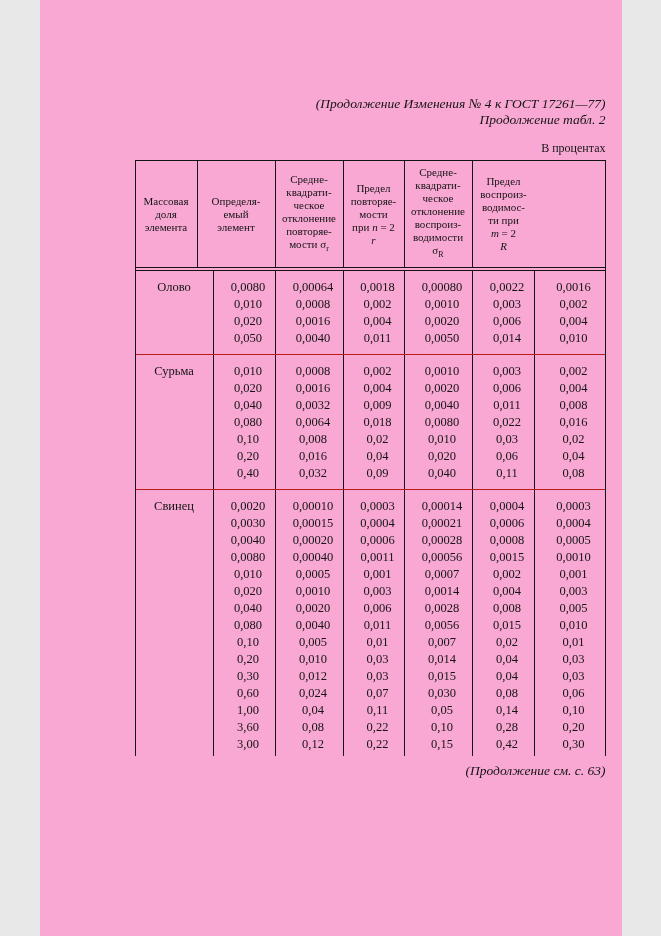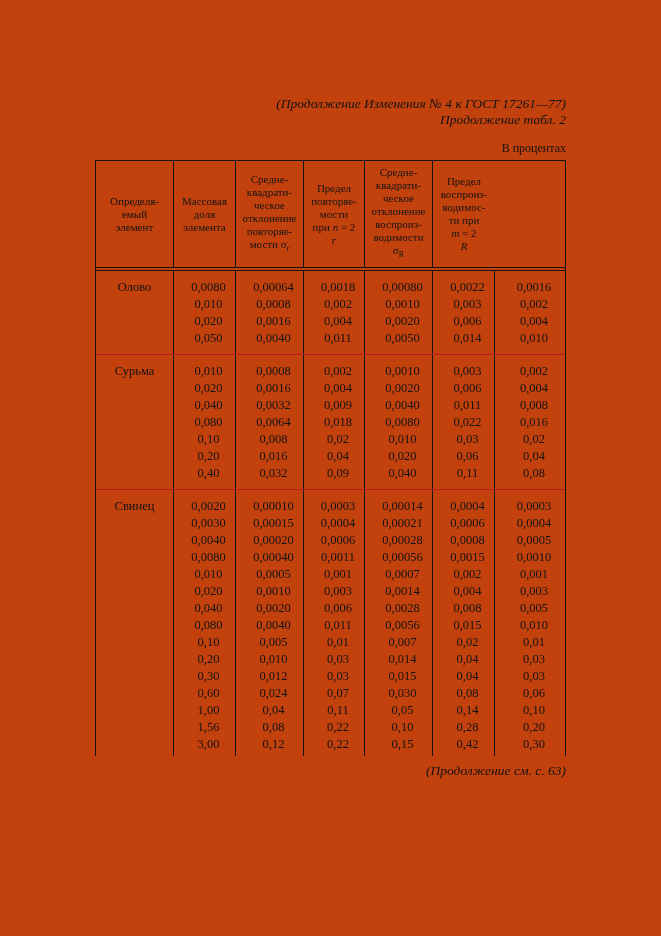--- a/index.html
+++ b/index.html
@@ -1,18 +1,18 @@
 <!DOCTYPE html>
 <html><head>
 <meta charset="utf-8">
 <style>
   html,body { margin:0; padding:0; background:#e8e8e8; }
   .page {
-    position:relative; width:661px; height:936px; margin:0 auto;
-    background:#c2410c; color:#141414;
+    position:relative; width:582px; height:936px; margin:0 auto;
+    background:#f9a8d4; color:#141414;
     font-family:"Liberation Serif","DejaVu Serif",serif;
     overflow:hidden;
   }
   .wrap { position:absolute; left:95px; top:0; width:471px; }
   .note-top { margin-top:96px; text-align:right; font-style:italic; font-size:13.5px; line-height:16px; white-space:nowrap; }
   .note-cont { text-align:right; font-style:italic; font-size:13.5px; line-height:16px; }
   .units { margin-top:13px; text-align:right; font-size:12px; line-height:15px; }
   .gtable {
     margin-top:4px;
     border-top:1.4px solid #141414;
@@ -44,25 +44,25 @@
 <body>
 
 <div class="page">
   <div class="wrap">
     <div class="note-top">(Продолжение Изменения № 4 к ГОСТ 17261—77)</div>
     <div class="note-cont">Продолжение табл. 2</div>
     <div class="units">В процентах</div>
 
     <div class="gtable">
       <div class="row thead">
+          <div class="cell c1 hcell">
+            <div>Массовая<br>доля<br>элемента</div>
+          </div>
           <div class="cell c0 hcell">
             <div>Определя-<br>емый<br>элемент</div>
-          </div>
-          <div class="cell c1 hcell">
-            <div>Массовая<br>доля<br>элемента</div>
           </div>
           <div class="cell c2 hcell">
             <div>Средне-<br>квадрати-<br>ческое<br>отклонение<br>повторяе-<br>мости σ<sub>r</sub></div>
           </div>
           <div class="cell c3 hcell">
             <div>Предел<br>повторяе-<br>мости<br>при <i>n</i> = 2<br><i>r</i></div>
           </div>
           <div class="cell c4 hcell">
             <div>Средне-<br>квадрати-<br>ческое<br>отклонение<br>воспроиз-<br>водимости<br>σ<sub>R</sub></div>
           </div>
@@ -176,21 +176,21 @@
               <div class="val">0,0080</div>
               <div class="val">0,010</div>
               <div class="val">0,020</div>
               <div class="val">0,040</div>
               <div class="val">0,080</div>
               <div class="val">0,10</div>
               <div class="val">0,20</div>
               <div class="val">0,30</div>
               <div class="val">0,60</div>
               <div class="val">1,00</div>
-              <div class="val">1,56</div>
+              <div class="val">3,60</div>
               <div class="val">3,00</div>
             </div>
             <div class="cell c2">
               <div class="val">0,00010</div>
               <div class="val">0,00015</div>
               <div class="val">0,00020</div>
               <div class="val">0,00040</div>
               <div class="val">0,0005</div>
               <div class="val">0,0010</div>
               <div class="val">0,0020</div>

